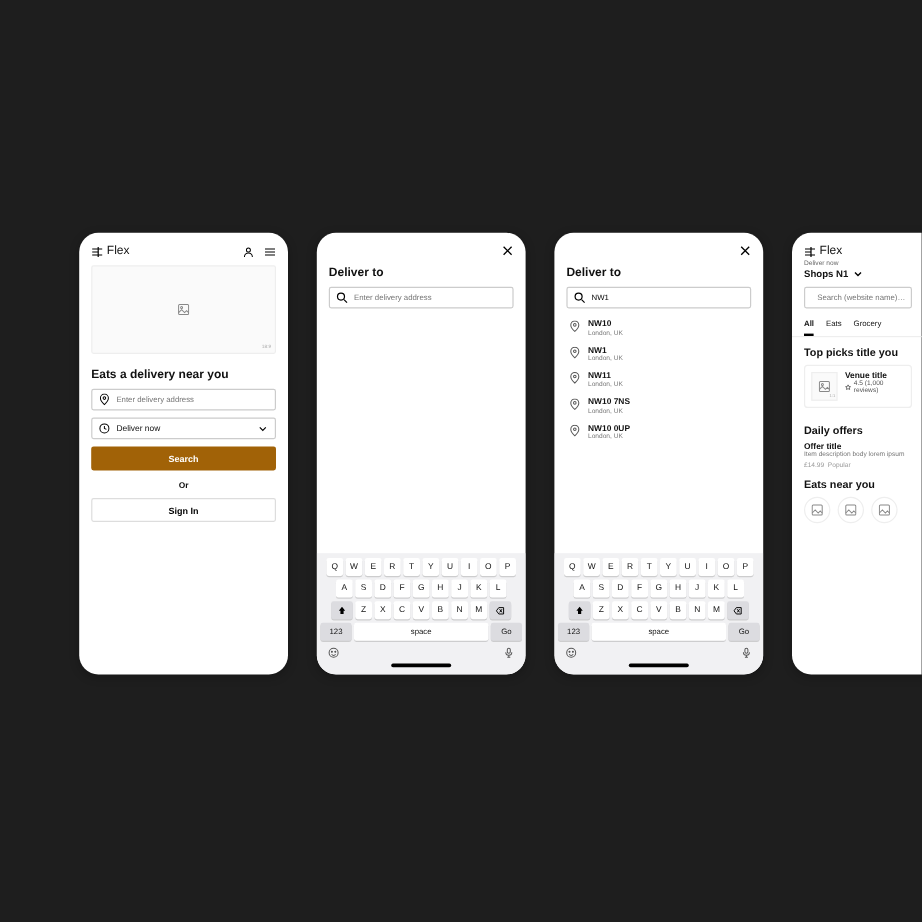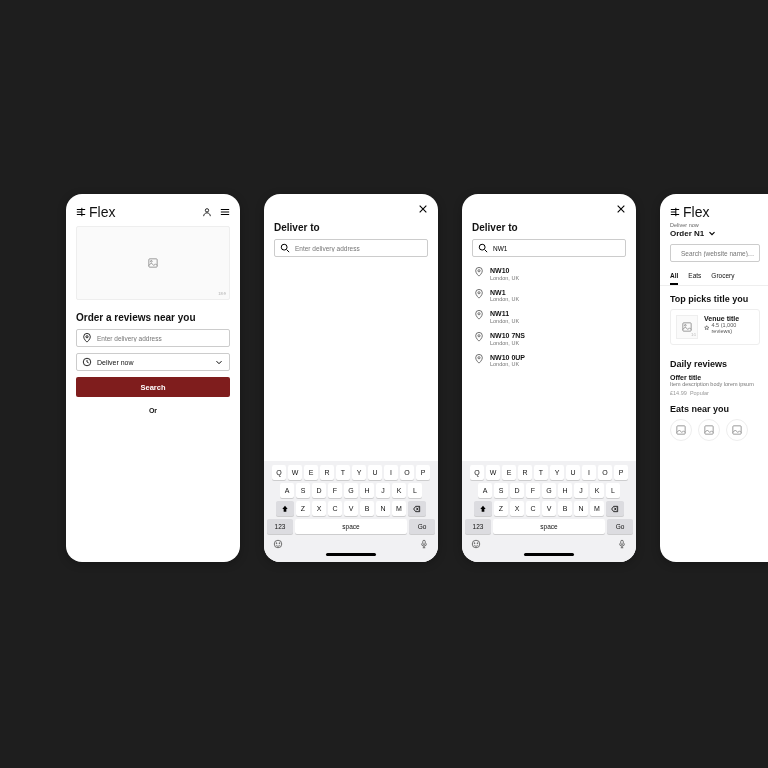--- a/index.html
+++ b/index.html
@@ -2,33 +2,33 @@
 <html><head>
 <meta charset="utf-8">
 <style>
   * { box-sizing: border-box; margin: 0; padding: 0; font-family: -apple-system, Helvetica, Arial, sans-serif; }
   body { background: #1e1e1e; width: 768px; height: 768px; overflow: hidden; position: relative; }
   .stage { position: absolute; left: 66px; top: 194px; display: flex; gap: 24px; }
   .phone { width: 174px; height: 368px; background: #fff; border-radius: 16px; overflow: hidden; box-shadow: 0 2px 8px rgba(0,0,0,.25); display: flex; flex-direction: column; font-size: 7px; color: #111; }
   .phone.partial { width: 110px; border-radius: 16px 0 0 16px; }
   
   .hdr { display: flex; align-items: center; justify-content: space-between; padding: 10px 10px 6px 10px; }
-  .brand { display: flex; align-items: center; gap: 3px; font-size: 14px; font-weight: 500; }
+  .brand { display: flex; align-items: center; gap: 3px; font-size: 10px; font-weight: 500; }
   .hdr-icons { display: flex; align-items: center; gap: 8px; }
   .ico { width: 10px; height: 10px; display: inline-flex; align-items: center; justify-content: center; }
   .ico svg { width: 100%; height: 100%; }
   .close { cursor: pointer; }
   .hero { margin: 0 10px 8px 10px; height: 74px; background: #fafafa; border: 1px solid #eee; border-radius: 2px; display: flex; align-items: center; justify-content: center; position: relative; }
   .hero .dim { position: absolute; right: 3px; bottom: 3px; font-size: 4px; color: #aaa; }
   h2.title { font-size: 10px; font-weight: 700; margin: 4px 10px 6px 10px; }
   .field { margin: 0 10px 6px 10px; border: 1px solid #ccc; border-radius: 2px; height: 18px; display: flex; align-items: center; padding: 0 5px; gap: 5px; background: #fff; }
   .field input { border: none; outline: none; font-size: 6.5px; flex: 1; background: transparent; }
   .field .caret { margin-left: auto; }
   .btn { margin: 0 10px 6px 10px; height: 20px; border-radius: 2px; display: flex; align-items: center; justify-content: center; font-size: 7.5px; font-weight: 600; cursor: pointer; }
-  .btn.primary { background: #7f1d1d; color: #fff; }
+  .btn.primary { background: #a16207; color: #fff; }
   .btn.outline { background: #fff; color: #000; border: 1px solid #ddd; }
   .or { text-align: center; font-size: 7px; font-weight: 600; margin: 4px 0 6px 0; }
   
   .sheet-hdr { display: flex; justify-content: flex-end; padding: 10px 10px 4px 10px; }
   .results { flex: 1; overflow: hidden; }
   .res { display: flex; gap: 6px; padding: 4px 12px; align-items: flex-start; }
   .res .t1 { font-size: 7px; font-weight: 700; line-height: 1.1; }
   .res .t2 { font-size: 5.5px; color: #777; }
   
   .kbd { background: #f1f1f3; padding: 4px 3px 6px 3px; }
@@ -91,21 +91,21 @@
     <div class="hero">
       <span class="ico">
         <svg viewBox="0 0 12 12" fill="none" stroke="#888" stroke-width="1">
             <rect x="1" y="1" width="10" height="10" rx="1"></rect>
             <circle cx="4" cy="4" r="1"></circle>
             <path d="M1 9l3-3 3 3 2-2 2 2"></path>
           </svg>
       </span>
       <span class="dim">18:9</span>
     </div>
-    <h2 class="title">Order a reviews near you</h2>
+    <h2 class="title">Eats a delivery near you</h2>
     <div class="field">
       <span class="ico">
         <svg viewBox="0 0 12 12" fill="none" stroke="#000" stroke-width="1">
             <path d="M6 11S2 7.5 2 4.5A4 4 0 0 1 10 4.5C10 7.5 6 11 6 11z"></path>
             <circle cx="6" cy="4.5" r="1.3"></circle>
           </svg>
       </span>
       <input placeholder="Enter delivery address" style="">
     </div>
     <div class="field">
@@ -117,20 +117,21 @@
       </span>
       <span>Deliver now</span>
       <span class="ico caret">
         <svg viewBox="0 0 12 12" fill="none" stroke="#000" stroke-width="1.2">
             <path d="M3 5l3 3 3-3"></path>
           </svg>
       </span>
     </div>
     <div class="btn primary">Search</div>
     <div class="or">Or</div>
+    <div class="btn outline">Sign In</div>
   </div>
 
   <div class="phone">
     <div class="sheet-hdr">
       <span class="ico close">
         <svg viewBox="0 0 12 12" stroke="#000" stroke-width="1.3">
             <path d="M2 2l8 8M10 2l-8 8"></path>
           </svg>
       </span>
     </div>
@@ -370,21 +371,21 @@
           <svg viewBox="0 0 12 12" fill="none" stroke="#000" stroke-width="1.2">
               <path d="M1 3h10M1 6h6M1 9h10"></path>
               <path d="M7 1v10"></path>
             </svg>
         </span>
         <span>Flex</span>
       </div>
     </div>
     <div class="sub">Deliver now</div>
     <div class="loc">
-      <span>Order N1</span>
+      <span>Shops N1</span>
       <span class="ico">
         <svg viewBox="0 0 12 12" fill="none" stroke="#000" stroke-width="1.4">
             <path d="M3 5l3 3 3-3"></path>
           </svg>
       </span>
     </div>
     <div class="field" style="margin-top:2px">
       <span class="ico">
         <svg viewBox="0 0 12 12" fill="none" stroke="#000" stroke-width="1.2">
             <circle cx="5" cy="5" r="3.5"></circle>
@@ -415,21 +416,21 @@
         <div class="t2">
           <span class="ico" style="width:6px;height:6px">
             <svg viewBox="0 0 12 12" fill="none" stroke="#000" stroke-width="1">
                 <path d="M6 1l1.5 3 3 .4-2.2 2 .6 3L6 8l-2.9 1.4.6-3L1.5 4.4l3-.4z"></path>
               </svg>
           </span>
           <span>4.5 (1,000 reviews)</span>
         </div>
       </div>
     </div>
-    <h3 class="sec">Daily reviews</h3>
+    <h3 class="sec">Daily offers</h3>
     <div class="offer">
       <div class="t1">Offer title</div>
       <div class="t2">Item description body lorem ipsum</div>
       <div class="t3"><span>£14.99</span>&nbsp;&nbsp;<span>Popular</span></div>
     </div>
     <h3 class="sec">Eats near you</h3>
     <div class="chips">
       <div class="chip">
           <span class="ico">
             <svg viewBox="0 0 12 12" fill="none" stroke="#888" stroke-width="1">

